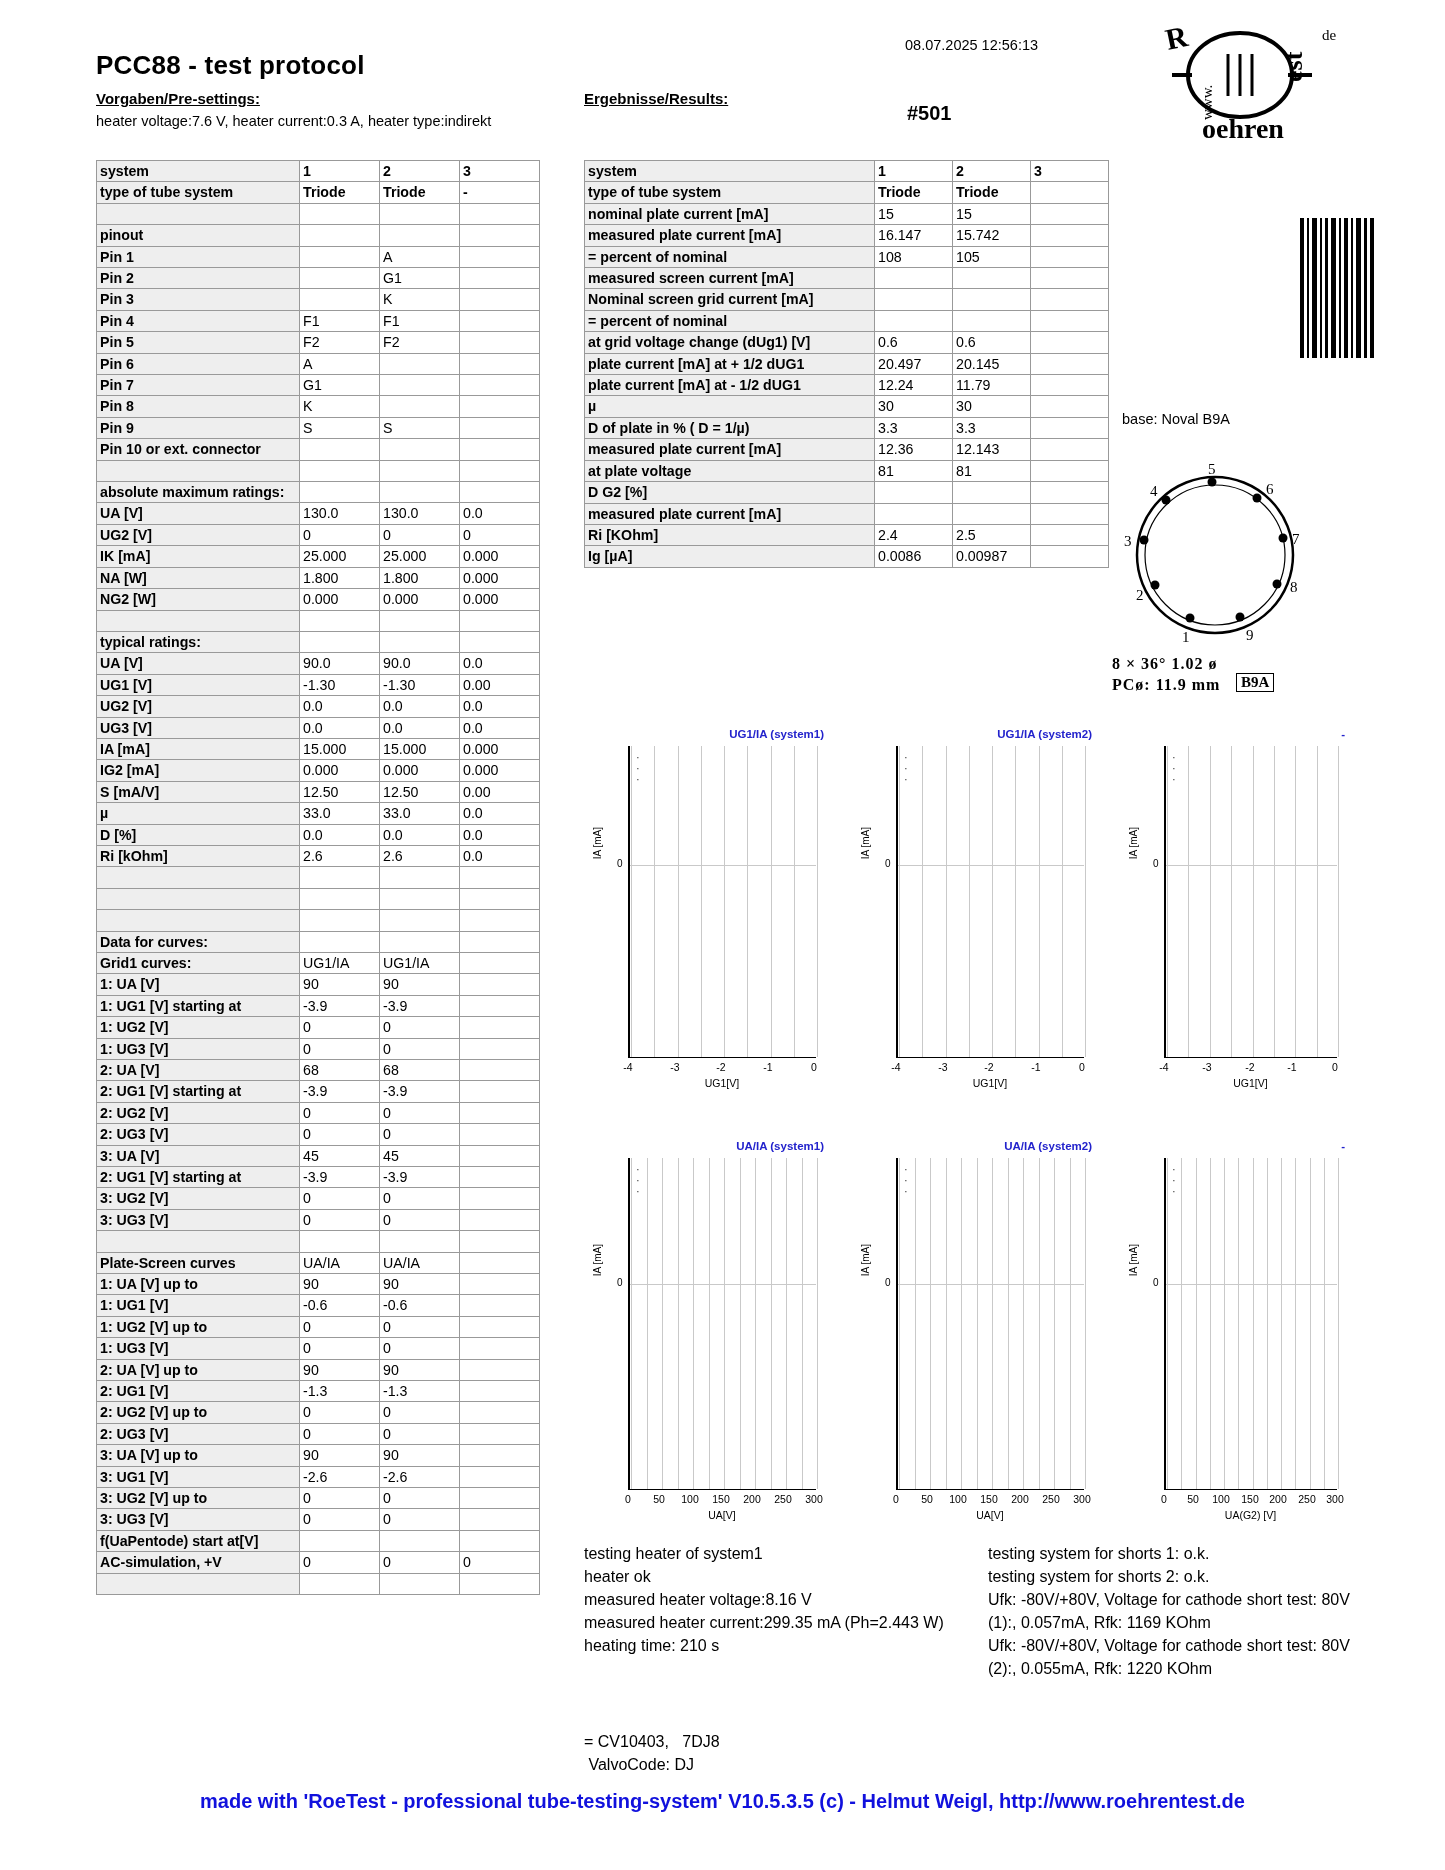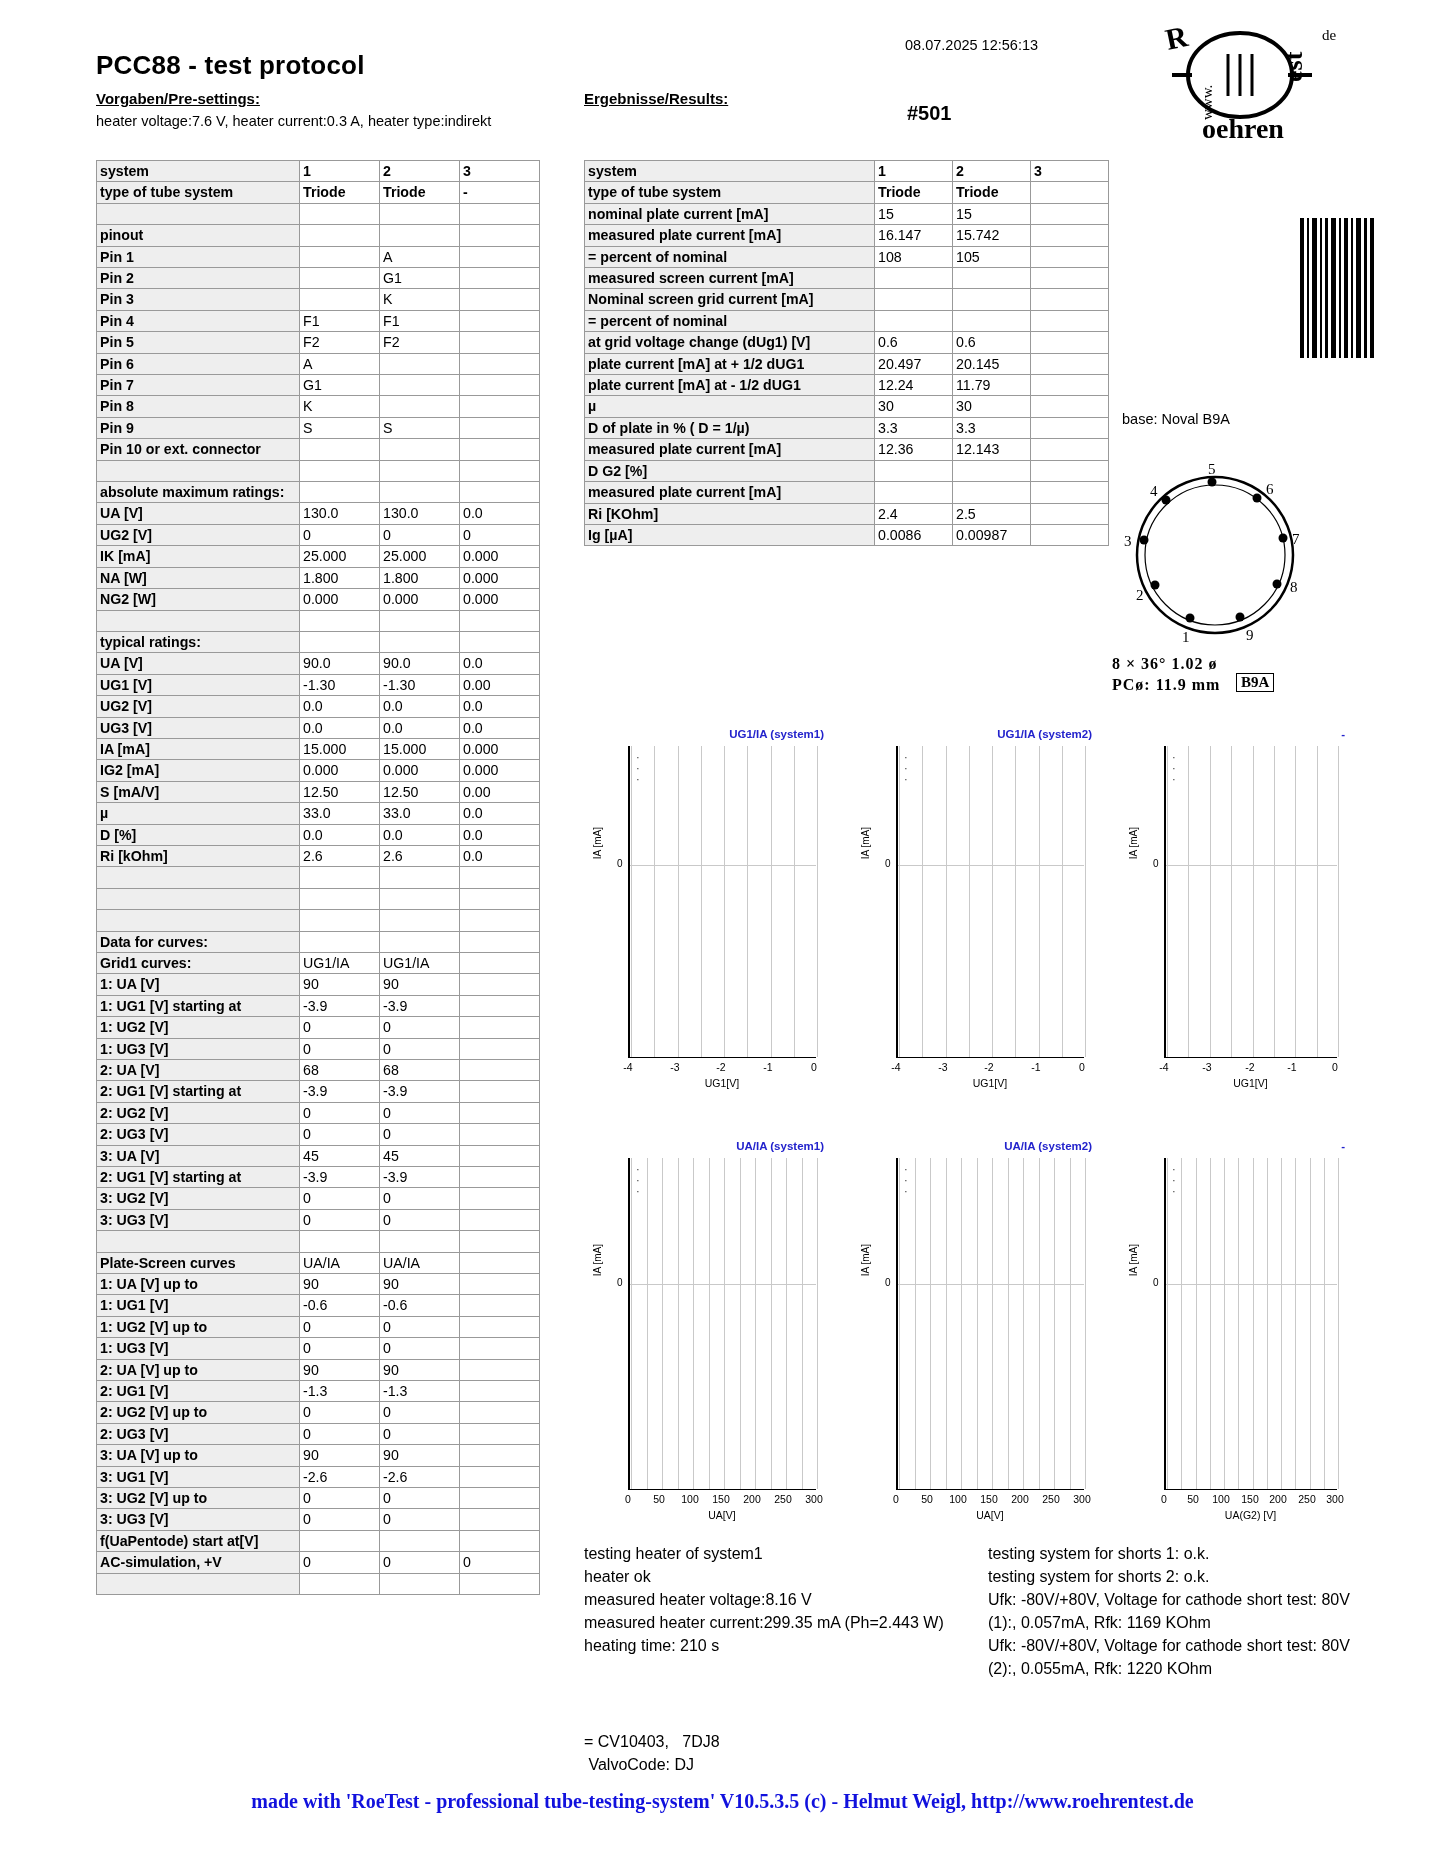--- a/index.html
+++ b/index.html
@@ -66,21 +66,21 @@
   .chart .ylab{position:absolute;font-size:10px;writing-mode:vertical-rl;
       transform:rotate(180deg);white-space:nowrap;}
   .chart .yzero{position:absolute;font-size:10px;}
   .chart .xtick{position:absolute;font-size:10.5px;text-align:center;width:30px;}
   .chart .xlab{position:absolute;font-size:10.5px;text-align:center;width:120px;}
   .chart .dots{position:absolute;font-size:11px;line-height:11px;color:#333;}
 
   
   .txt{position:absolute;font-size:16px;line-height:23px;white-space:pre;}
   .footer{position:absolute;left:0;width:1445px;top:1790px;text-align:center;
-      font-size:20px;font-weight:bold;color:#1111dd;font-family:Liberation Serif, serif;}
+      font-size:20px;font-weight:bold;color:#1111dd;}
 </style>
 </head>
 <body>
 
 <div class="page">
 
   <div class="timestamp">08.07.2025  12:56:13</div>
   <div class="doc-title">PCC88  -  test protocol</div>
   <div class="sec-label" id="presettings-label">Vorgaben/Pre-settings:</div>
   <div class="sec-label" id="results-label">Ergebnisse/Results:</div>
@@ -652,20 +652,26 @@
         <tr>
           <td class="lbl">D of plate in % ( D = 1/µ)</td>
           <td>3.3</td>
           <td>3.3</td>
           <td></td>
         </tr>
         <tr>
           <td class="lbl">measured plate current [mA]</td>
           <td>12.36</td>
           <td>12.143</td>
+          <td></td>
+        </tr>
+        <tr>
+          <td class="lbl">at plate voltage</td>
+          <td>81</td>
+          <td>81</td>
           <td></td>
         </tr>
         <tr>
           <td class="lbl">D G2 [%]</td>
           <td></td>
           <td></td>
           <td></td>
         </tr>
         <tr>
           <td class="lbl">measured plate current [mA]</td>

